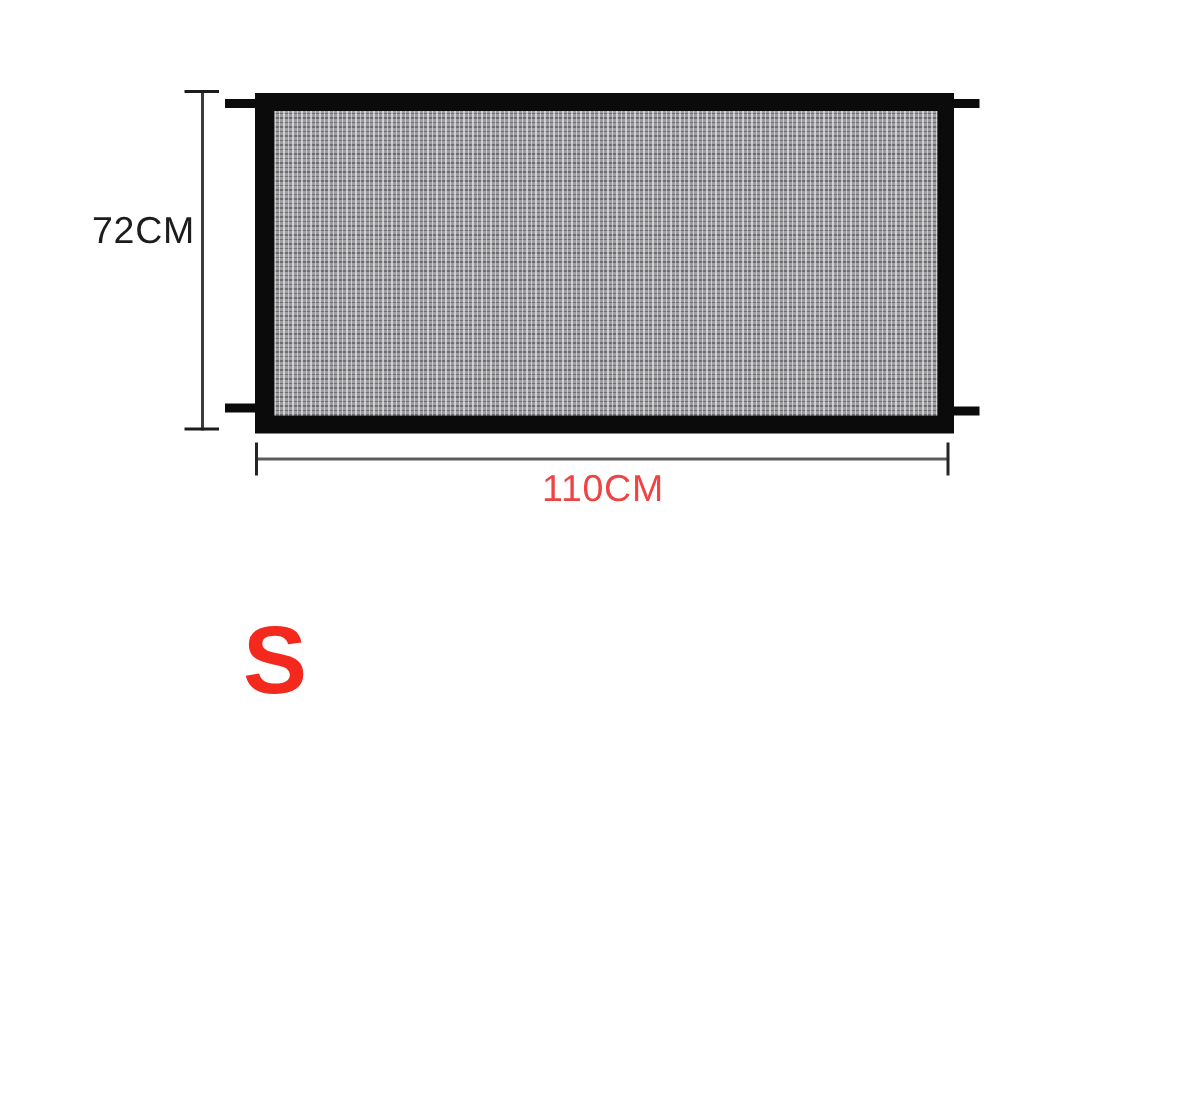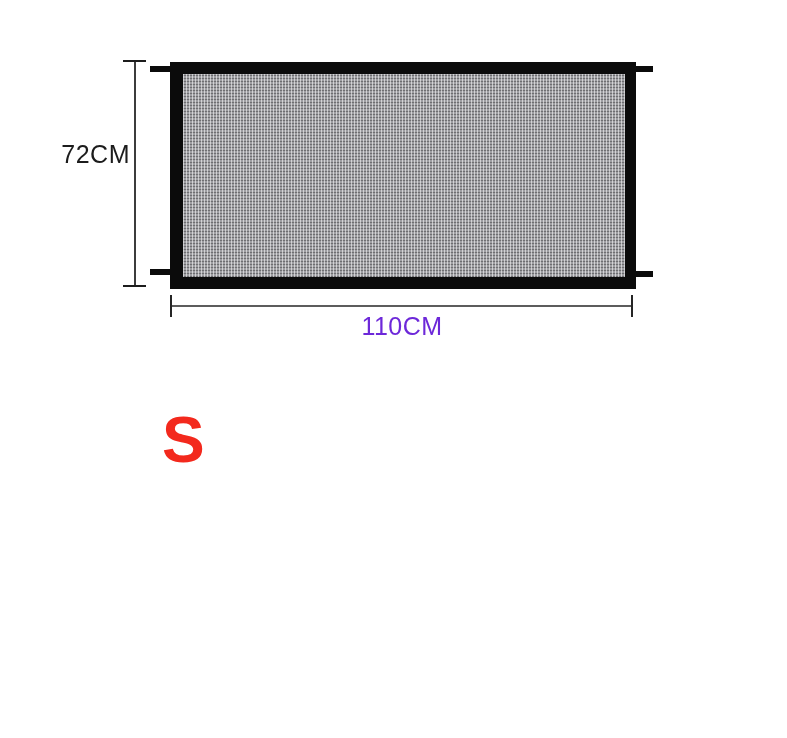--- a/index.html
+++ b/index.html
@@ -80,21 +80,21 @@
   }
   .hdim-tick.left { left: 170px; }
   .hdim-tick.right { left: 631px; }
   .hdim-label {
     position: absolute;
     left: 302px; top: 312px;
     width: 200px;
     text-align: center;
     font-size: 25px;
     letter-spacing: 0.5px;
-    color: #6d28d9;
+    color: #ef4444;
   }
 
   
   .size-letter {
     position: absolute;
     left: 162px; top: 408px;
     font-size: 64px;
     line-height: 1;
     font-weight: 700;
     color: #f3291d;

